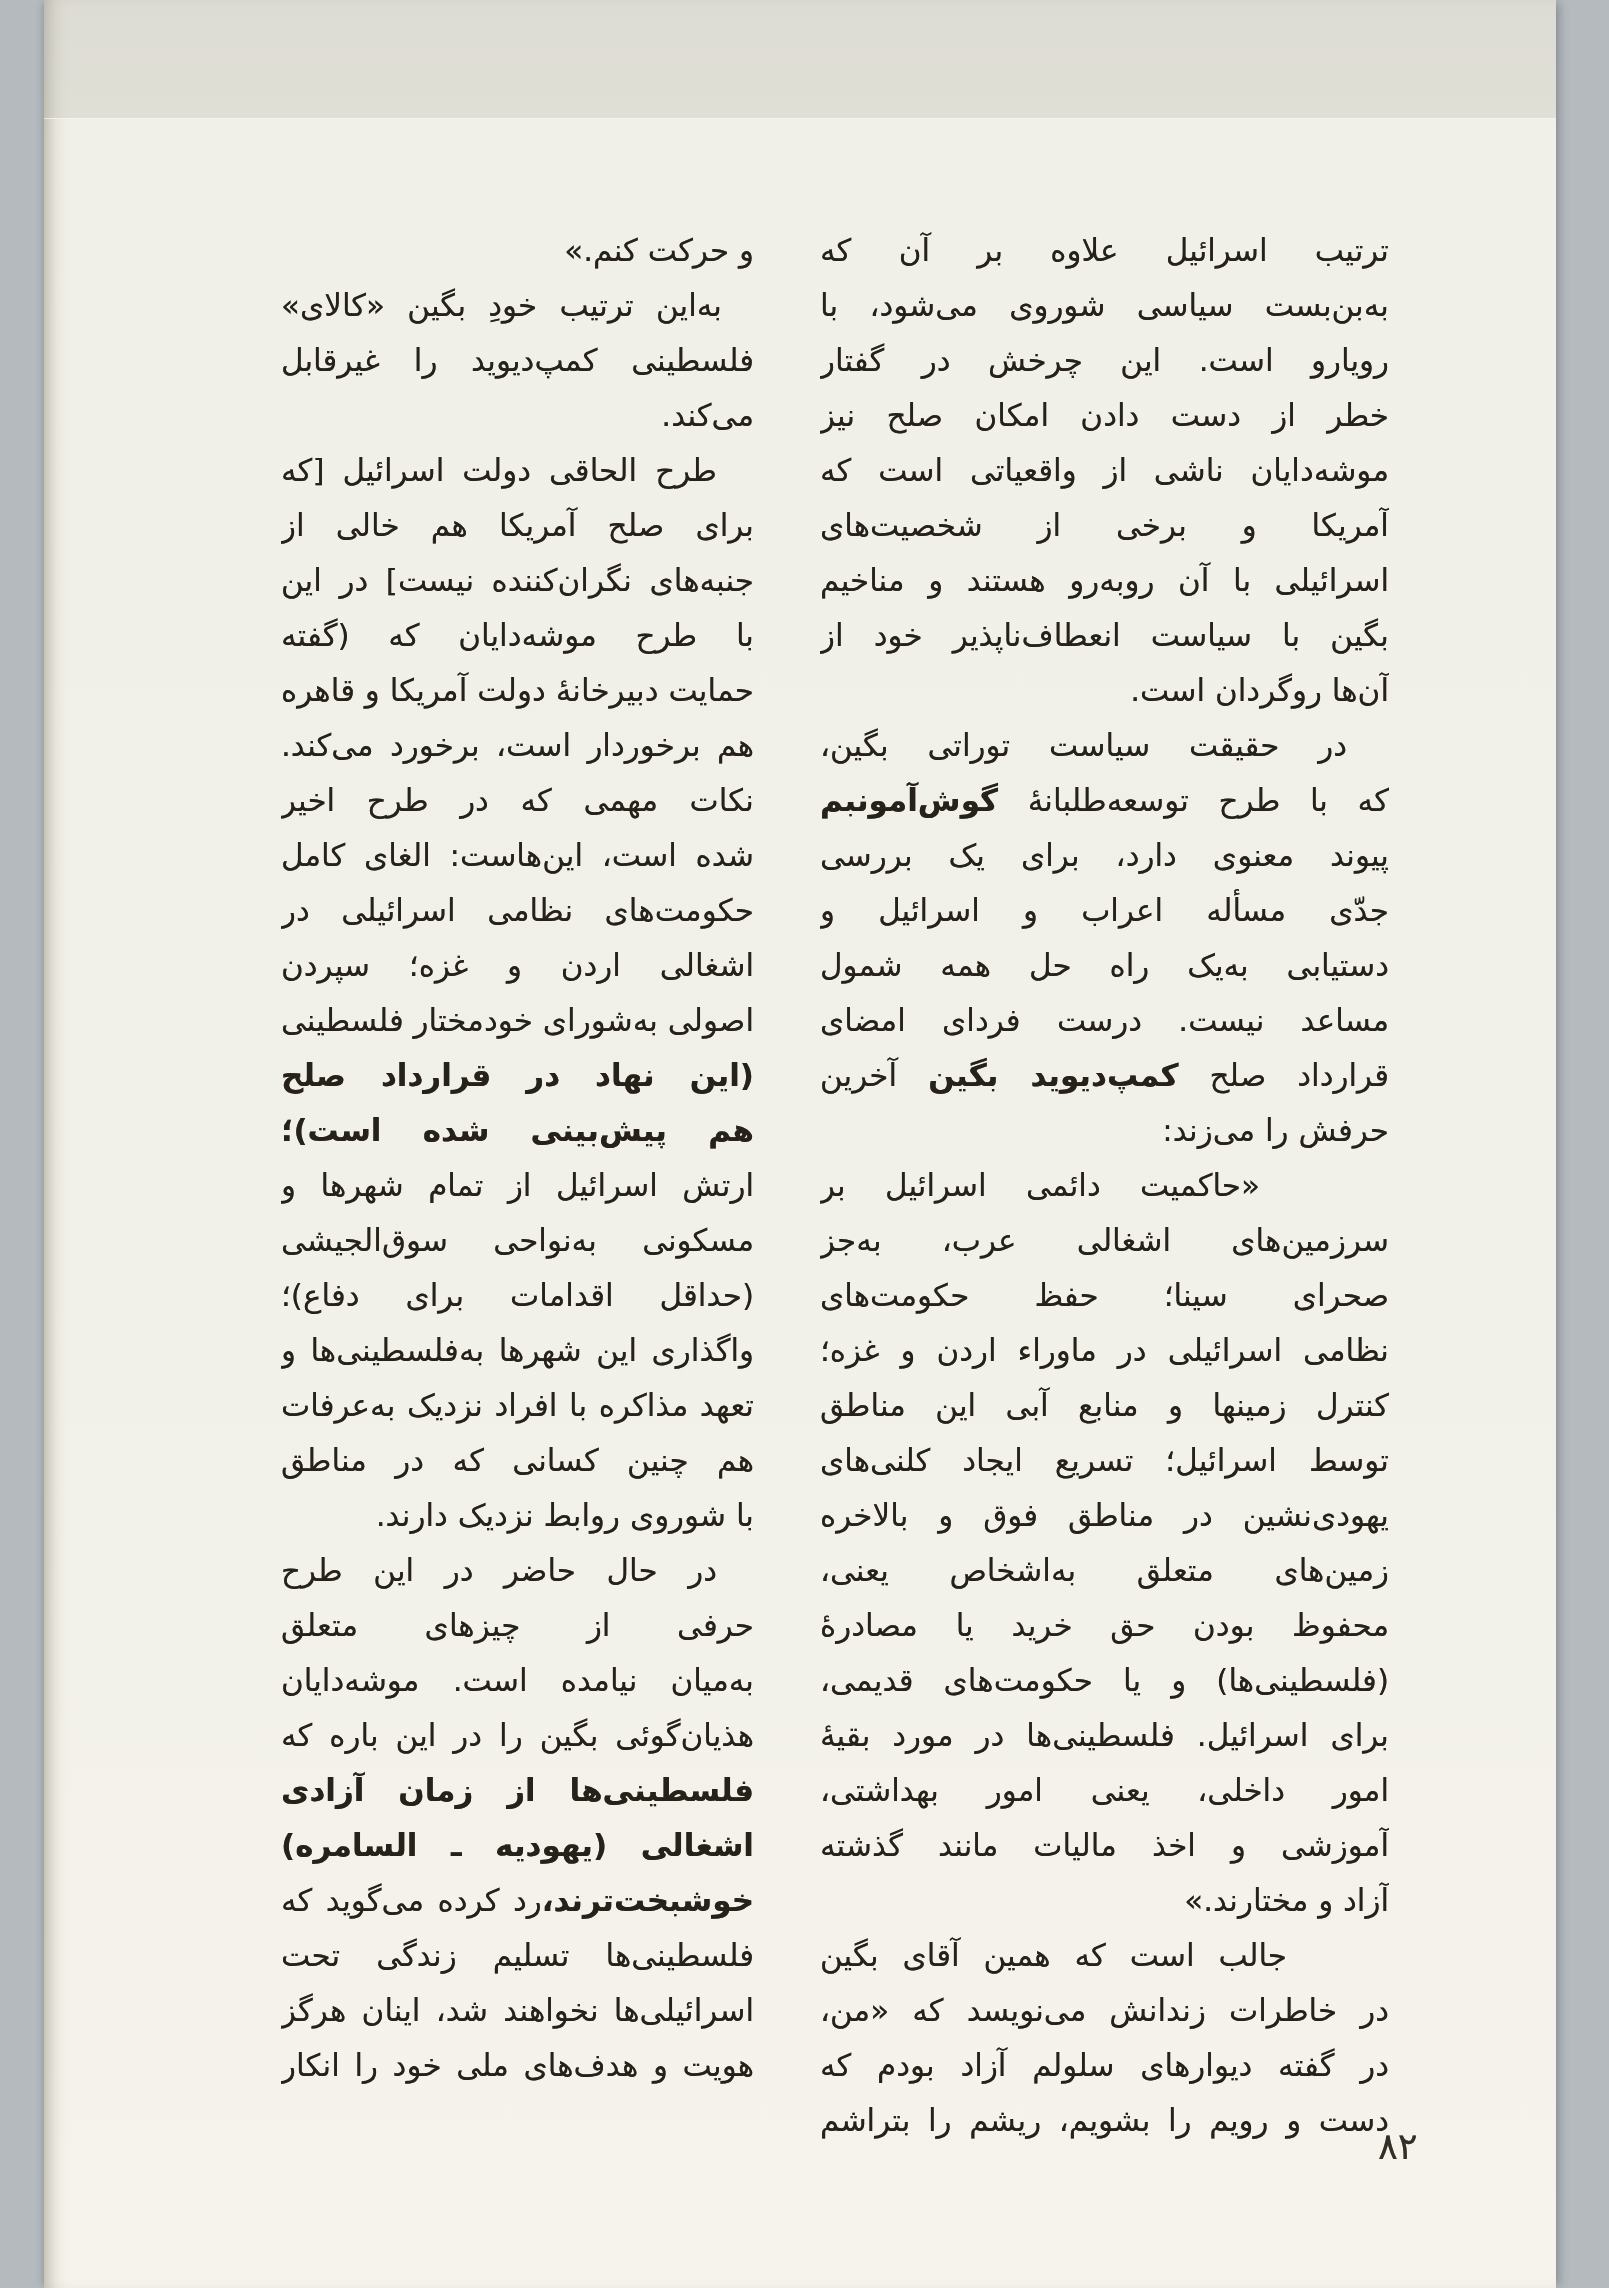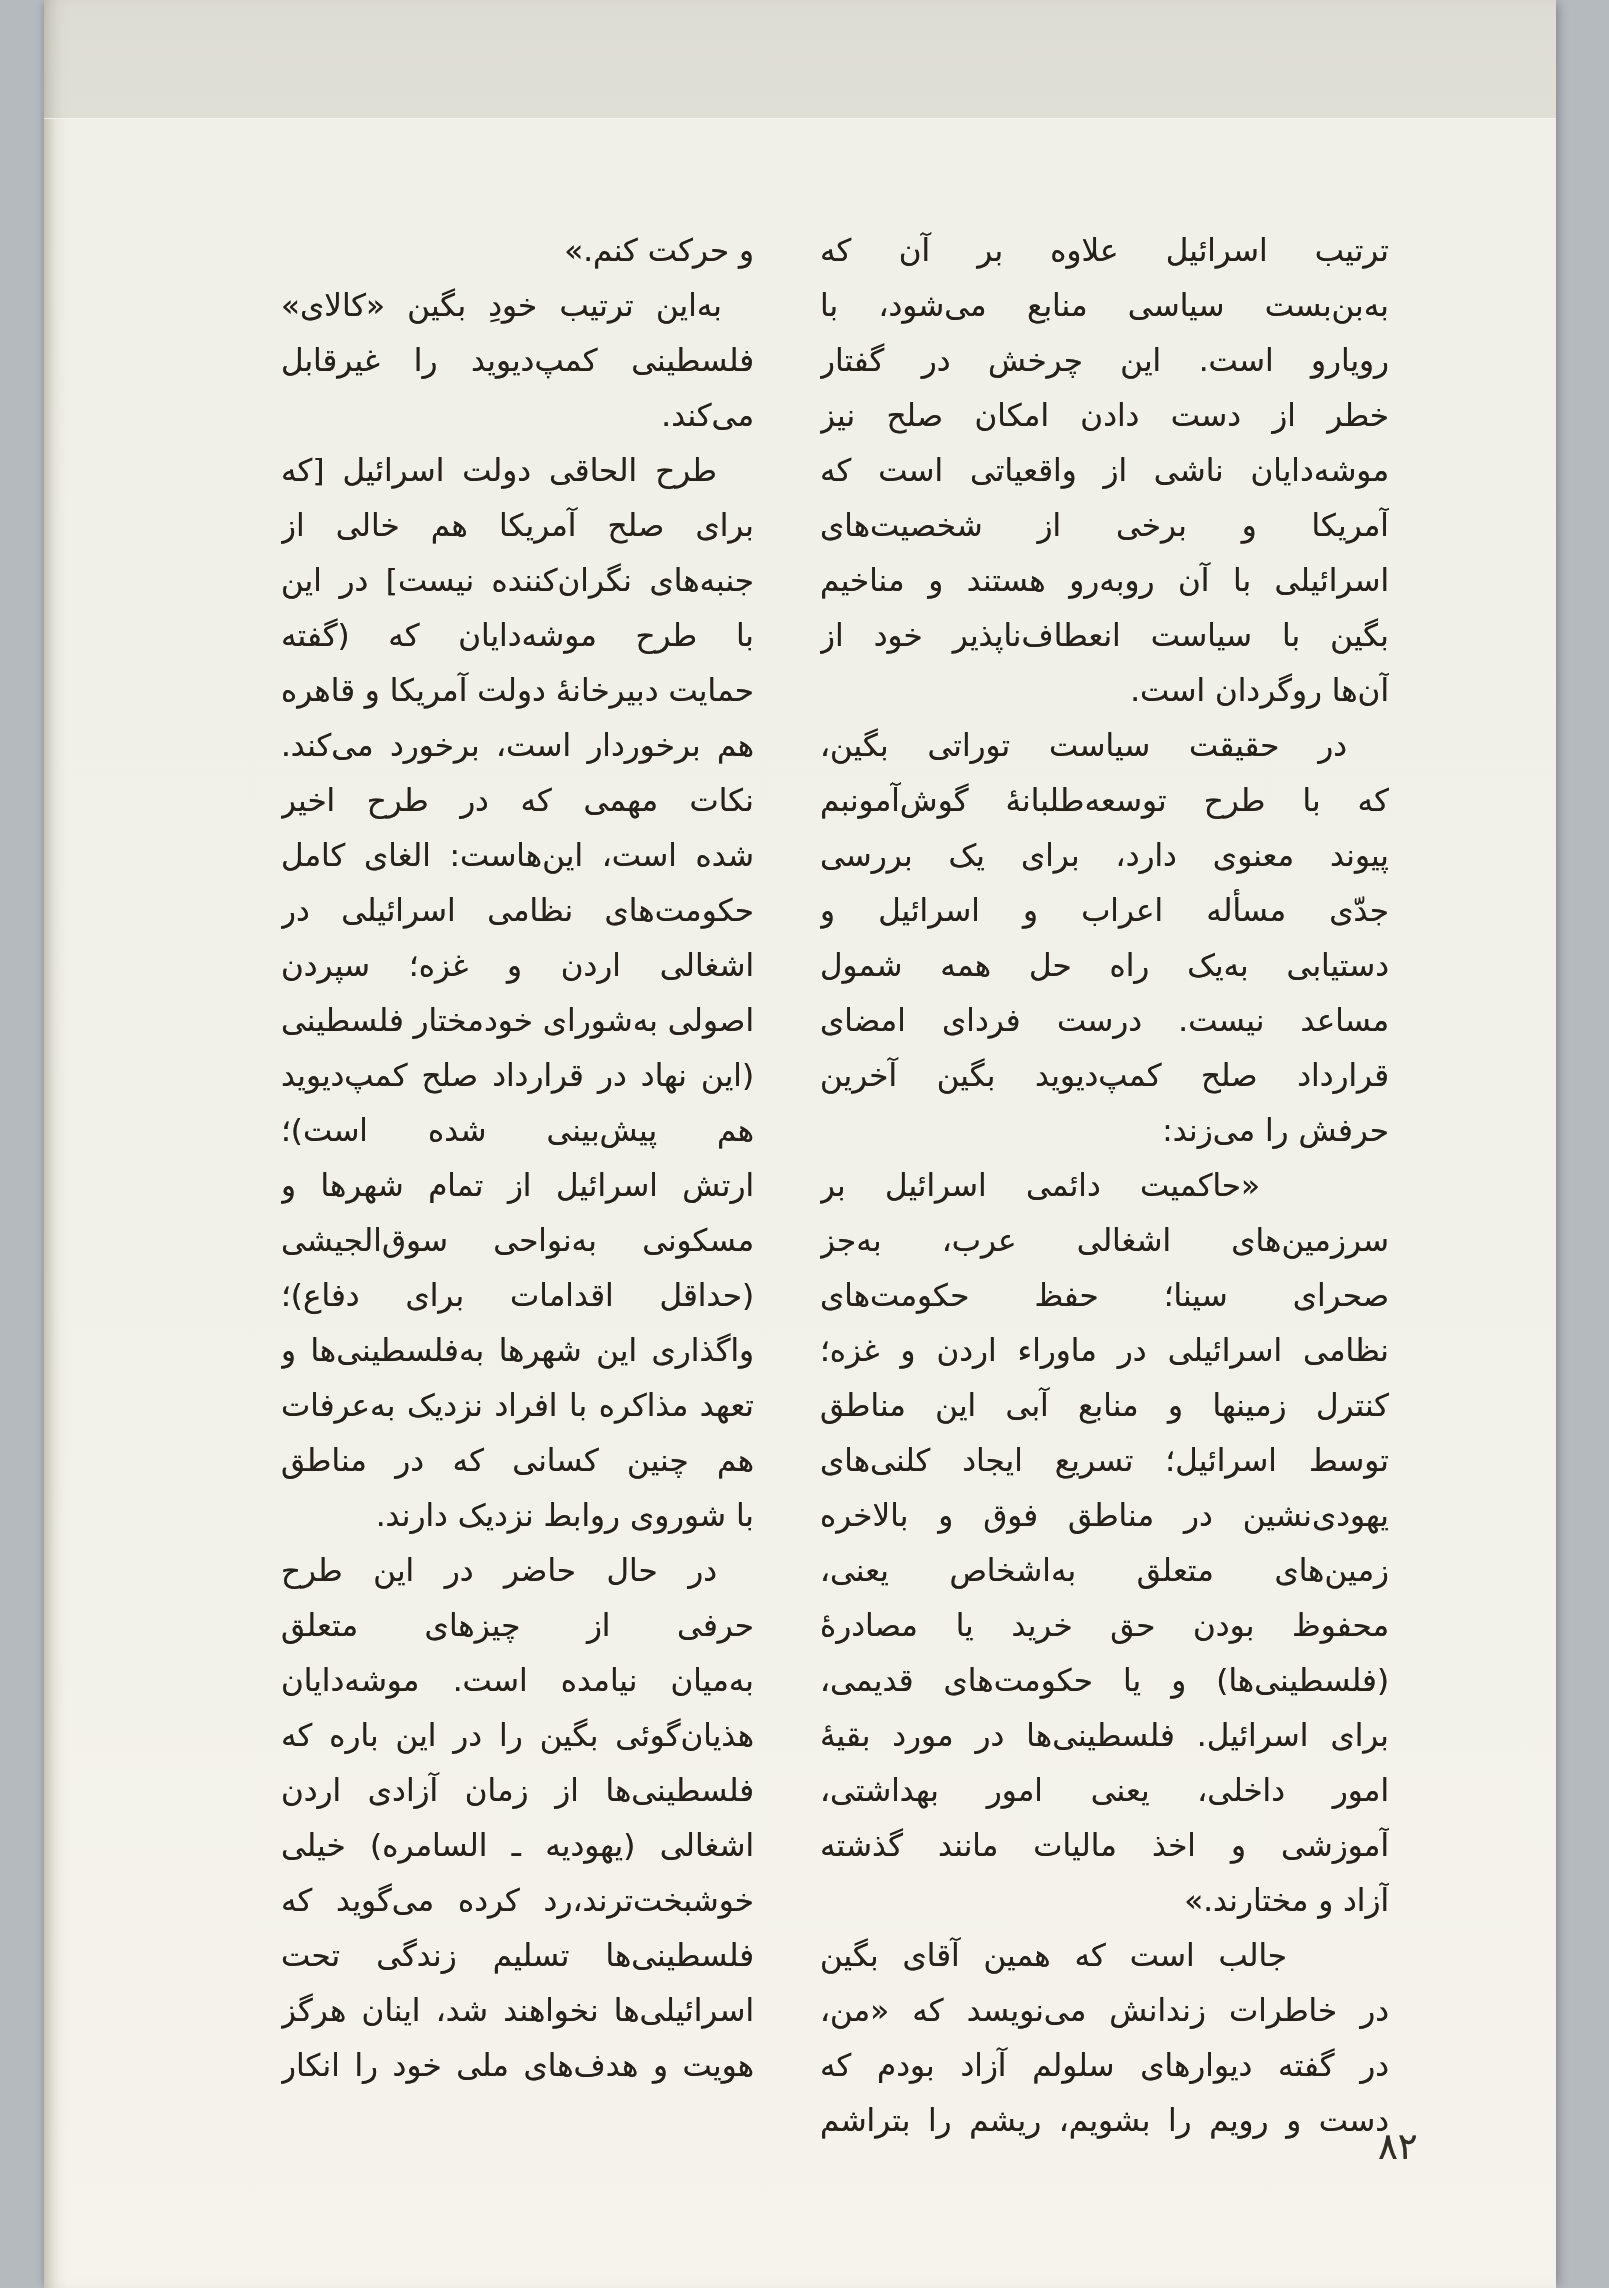--- a/index.html
+++ b/index.html
@@ -61,41 +61,41 @@
     font-size: 31px;
     text-align: justify;
     text-align-last: justify;
     overflow: hidden;
   }
   .line.end {
     text-align: center;
     text-align-last: right;
   }
   .b {
-    font-weight: normal;
+    font-weight: bold;
   }
   .page-num {
     position: absolute;
     left: 1334px;  
     top: 2119px;
     height: 55px;
     line-height: 55px;
     font-size: 37px;
     color: #342e25;
     text-shadow: 0 0 0.6px rgba(45, 38, 30, 0.6);
   }
 </style>
 </head>
 <body>
 
 <div class="scan">
   <div class="paper">
     <div class="col col-right" dir="rtl">
         <div class="line"><span>ترتیب اسرائیل علاوه بر آن که</span></div>
-        <div class="line"><span>به‌بن‌بست سیاسی منابع می‌شود، با</span></div>
+        <div class="line"><span>به‌بن‌بست سیاسی شوروی می‌شود، با</span></div>
         <div class="line"><span>رویارو است. این چرخش در گفتار</span></div>
         <div class="line"><span>خطر از دست دادن امکان صلح نیز</span></div>
         <div class="line"><span>موشه‌دایان ناشی از واقعیاتی است که</span></div>
         <div class="line"><span>آمریکا و برخی از شخصیت‌های</span></div>
         <div class="line"><span>اسرائیلی با آن روبه‌رو هستند و مناخیم</span></div>
         <div class="line"><span>بگین با سیاست انعطاف‌ناپذیر خود از</span></div>
         <div class="line end"><span>آن‌ها روگردان است.</span></div>
         <div class="line" style="padding-right: 42px;"><span>در حقیقت سیاست توراتی بگین،</span></div>
         <div class="line"><span>که با طرح توسعه‌طلبانهٔ </span><span class="b">گوش‌آمونبم</span></div>
         <div class="line"><span>پیوند معنوی دارد، برای یک بررسی</span></div>

